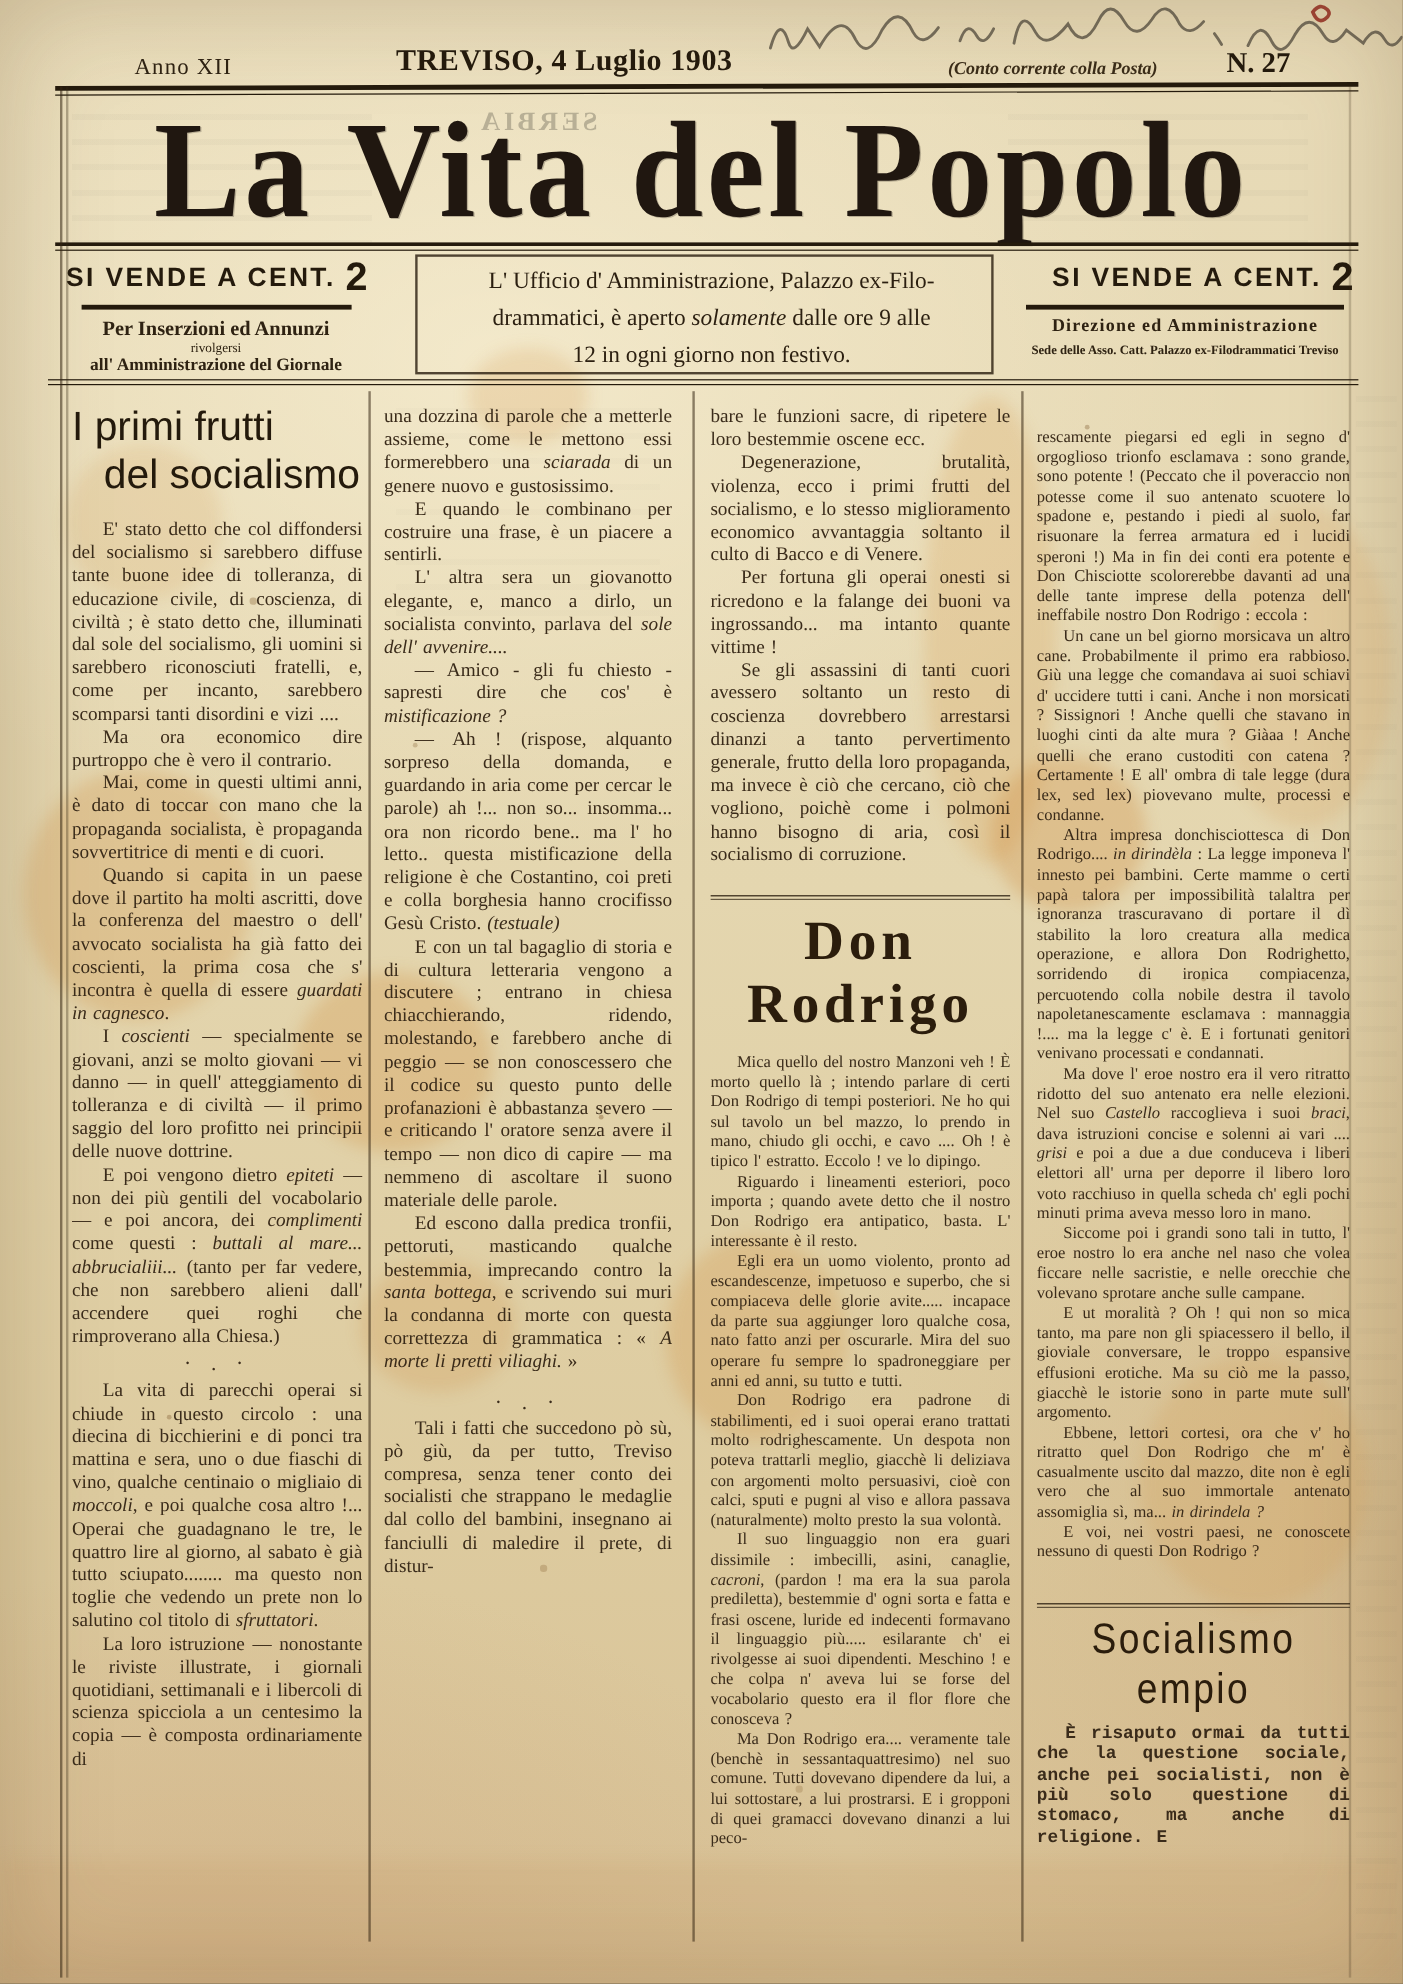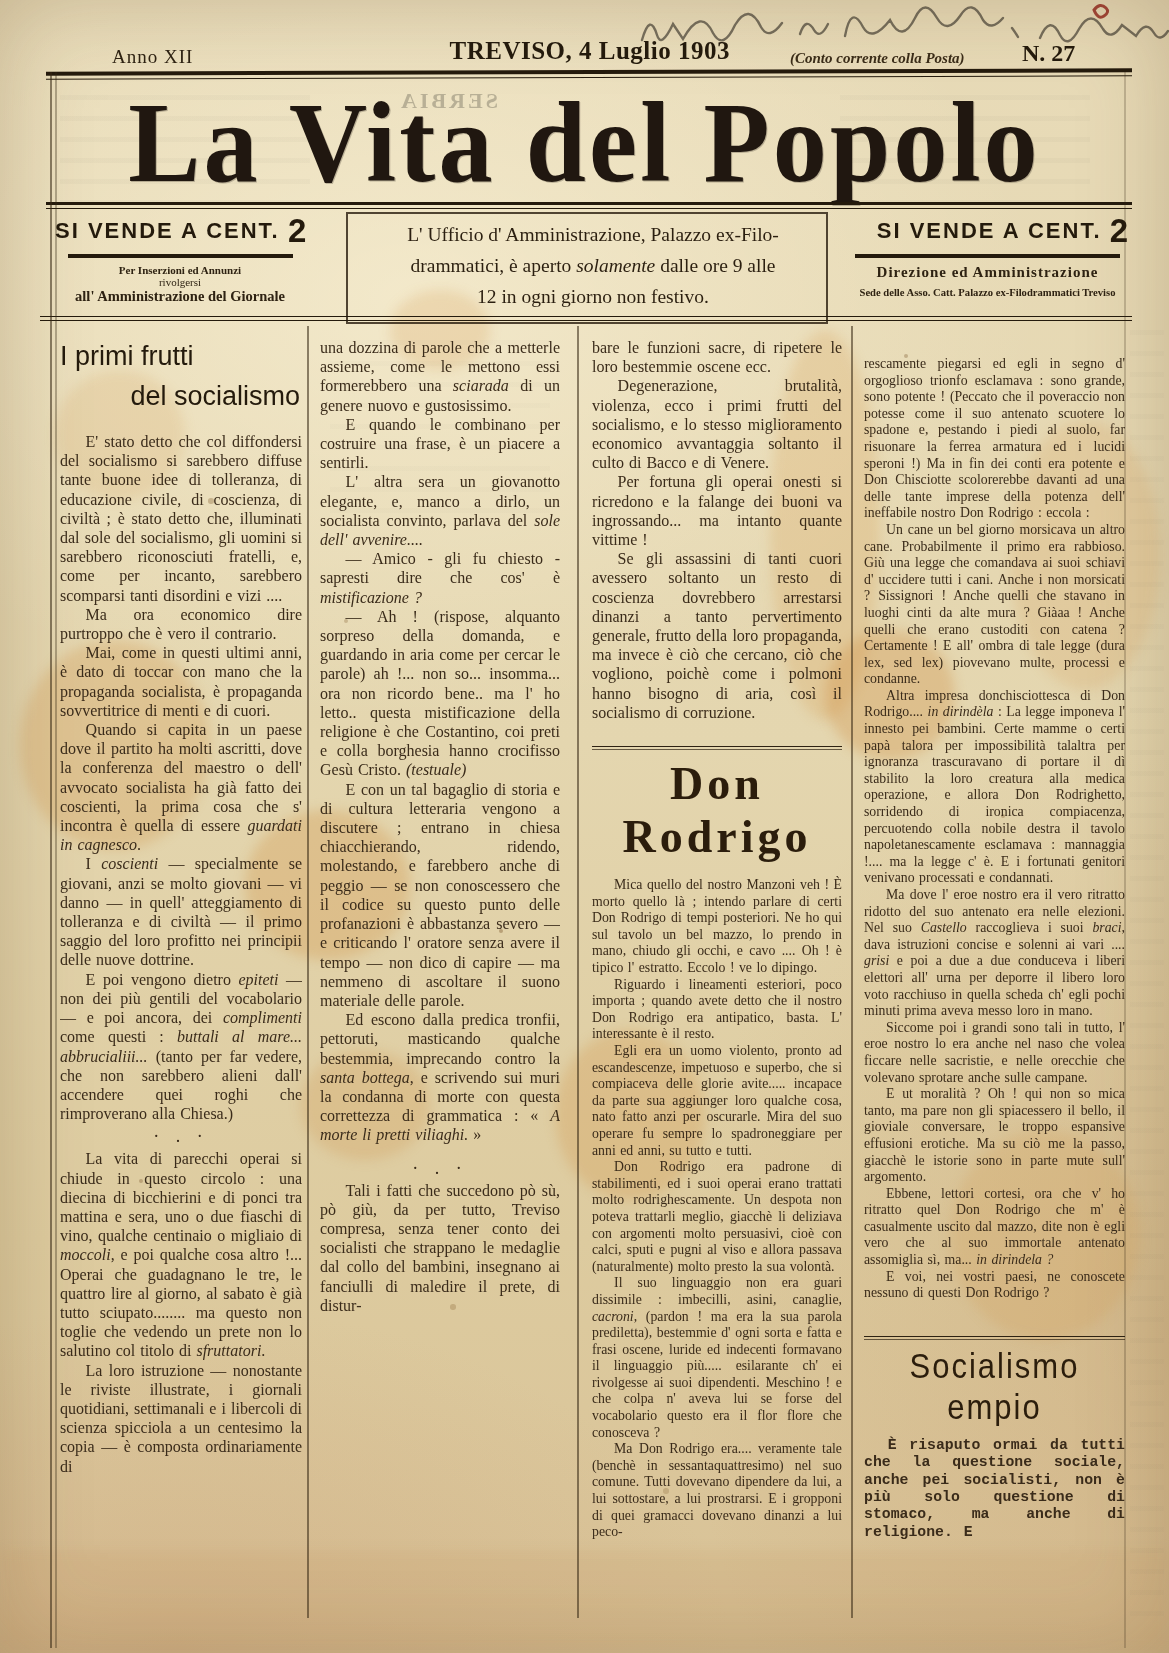--- a/index.html
+++ b/index.html
@@ -24,47 +24,47 @@
       905px 355px 0 1px rgba(110,70,25,.3), 345px 620px 0 1px rgba(110,70,25,.25);}
   .ghostlines{position:absolute;pointer-events:none;opacity:.55;
     background:repeating-linear-gradient(180deg, rgba(90,88,75,.07) 0 5px, rgba(90,88,75,0) 5px 21px);}
   .ghost-serbia{position:absolute;transform:scaleX(-1);font-family:"Liberation Serif",serif;
     font-weight:700;font-size:22px;letter-spacing:3px;color:rgba(75,72,62,.33);}
   
   .hrule{position:absolute;background:#241a0c;}
   .vrule{position:absolute;background:rgba(52,38,18,.55);width:1.5px;}
   
   .anno{position:absolute;left:112px;top:46px;font-size:19px;letter-spacing:1px;color:#2e2212;}
-  .dateline{position:absolute;left:330px;top:37px;width:400px;text-align:right;
+  .dateline{position:absolute;left:330px;top:37px;width:400px;text-align:left;
     font-size:25px;font-weight:700;letter-spacing:.5px;color:#241a0c;}
   .conto{position:absolute;left:790px;top:50px;font-size:15px;font-style:italic;font-weight:700;color:#3a2c18;}
   .n27{position:absolute;left:1022px;top:40px;font-size:24px;font-weight:700;color:#241a0c;}
   .masthead{position:absolute;left:0;top:80px;width:1169px;text-align:center;
     font-size:104px;font-weight:600;letter-spacing:3px;line-height:118px;color:#201710;
     transform:scale(1.04,1.1);transform-origin:50% 20%;
     text-shadow:1px 1px 0 rgba(32,23,16,.25);}
   
   .bandbox{position:absolute;top:212px;}
   .price{font-family:"Liberation Sans",sans-serif;font-weight:700;font-size:22px;
     letter-spacing:2px;color:#241a0c;text-align:right;white-space:nowrap;}
   .price .num{font-size:33px;vertical-align:-4px;}
   .thickrule{height:4px;background:#241a0c;margin:4px auto 6px auto;}
   .bx-line{font-weight:700;text-align:center;color:#2e2212;}
-  .centerbox{left:346px;width:482px;height:112px;border:2px solid rgba(40,28,12,.8);
+  .centerbox{left:346px;width:482px;height:100px;border:2px solid rgba(40,28,12,.8);
     box-sizing:border-box;padding:5px 16px 0 28px;}
   .centerbox .cb{font-size:19.5px;line-height:31px;text-align:center;color:#2b1f10;}
   
   .col{position:absolute;overflow:hidden;text-align:justify;}
   .para{margin:0;text-indent:1.6em;word-spacing:1px;}
   .para.noind{text-indent:0;}
   .b16 .para{font-size:16px;line-height:19.2px;}
   .b14 .para{font-size:13.8px;line-height:16.6px;}
   .bse .para{font-size:14.8px;line-height:17.4px;font-weight:700;word-spacing:2px;font-family:Liberation Mono, monospace;}
   .sep{text-align:center;font-size:18px;line-height:26px;letter-spacing:6px;color:#3a2b1a;}
-  h2.art1{font-family:"Liberation Sans",sans-serif;font-weight:400;font-size:27px;
+  h2.art1{font-family:"Liberation Sans",sans-serif;font-weight:400;font-size:34px;
     line-height:40px;margin:2px 0 16px 0;color:#241a0c;text-align:left;}
   h2.art1 .t2{display:block;text-align:right;padding-right:2px;}
   h2.dr{font-size:46px;font-weight:600;letter-spacing:4px;text-align:center;
     margin:10px 0 14px 0;color:#2b1d0c;}
   h2.se{font-family:"Liberation Sans",sans-serif;font-weight:400;font-size:31px;
     letter-spacing:2px;text-align:center;margin:14px 0 14px 0;color:#2b1d0c;
     transform:scaleY(1.15);}
   .colrule{height:1px;background:#2e2212;box-shadow:0 3px 0 rgba(46,34,18,.7);}
   .mt-dr{margin-top:24px;}
   .mt-se{margin-top:34px;}
@@ -119,21 +119,21 @@
 
   <div class="hrule" style="left:46px;top:202px;width:1086px;height:3px;"></div>
   <div class="hrule" style="left:46px;top:208px;width:1086px;height:1px;"></div>
 
   <div class="bandbox" style="left:55px;width:250px;">
     <div class="price">
       <span>SI VENDE A CENT.</span>
       <span class="num">2</span>
     </div>
     <div class="thickrule" style="width:225px;"></div>
-    <div class="bx-line" style="font-size:11px;">Per Inserzioni ed Annunzi</div>
+    <div class="bx-line" style="font-size:17px;">Per Inserzioni ed Annunzi</div>
     <div class="bx-line" style="font-size:11px;font-weight:400;">rivolgersi</div>
     <div class="bx-line" style="font-size:14.5px;">all' Amministrazione del Giornale</div>
   </div>
 
   <div class="bandbox centerbox">
     <div class="cb"><span>L' Ufficio d' Amministrazione, Palazzo ex-Filo-</span></div>
     <div class="cb"><span>drammatici, è aperto </span><i>solamente</i><span> dalle ore 9 alle</span></div>
     <div class="cb"><span>12 in ogni giorno non festivo.</span></div>
   </div>
 

